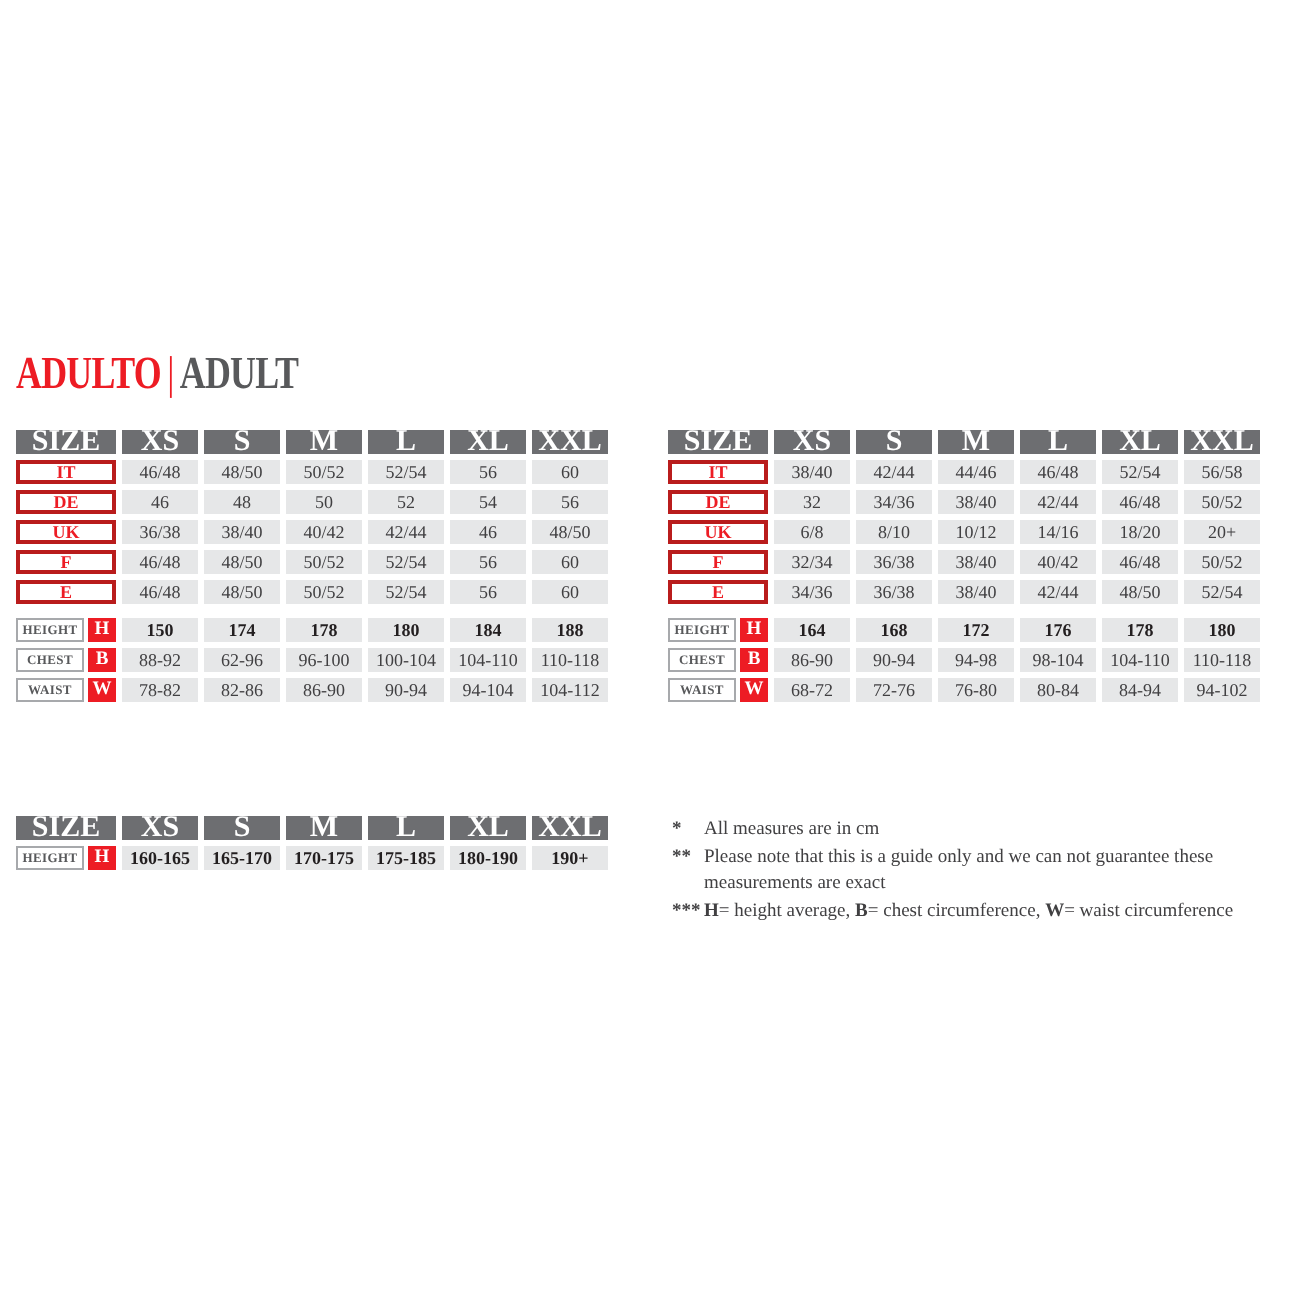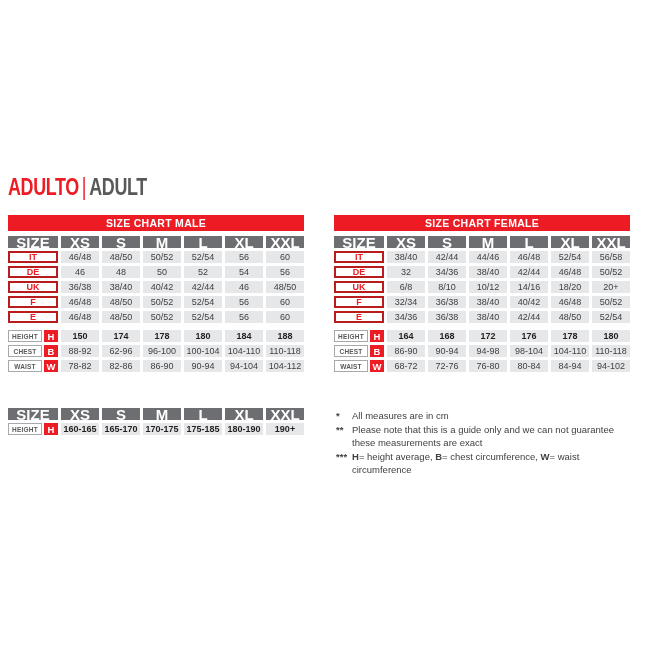--- a/index.html
+++ b/index.html
@@ -1,18 +1,18 @@
 <!DOCTYPE html>
 <html><head>
 <meta charset="utf-8">
 <style>
   html,body{margin:0;padding:0;background:#fff;}
   .page{
     position:relative;width:645px;height:645px;background:#ffffff;overflow:hidden;
-    font-family:Liberation Sans, sans-serif;
+    font-family:Liberation Serif, serif;
   }
   
   .title{
     position:absolute;left:8px;top:174px;white-space:nowrap;
     font-weight:bold;font-size:23px;letter-spacing:-0.5px;
     transform:scaleX(.78);transform-origin:0 0;
   }
   .t-red{color:#ed1c24;}
   .t-sep{color:#ed1c24;font-weight:normal;margin:0 4px;}
   .t-en{color:#58595b;}
@@ -66,21 +66,20 @@
 </style>
 </head>
 <body>
 
 <div class="page">
   <div class="title">
     <span class="t-red">ADULTO</span><span class="t-sep">|</span><span class="t-en">ADULT</span>
   </div>
 
   <div class="tbl" style="left:8px;top:215px">
-      <div class="band" style="background: rgb(237, 28, 36);">SIZE CHART MALE</div>
       <div class="grid">
         <div class="hcell">SIZE</div>
         <div class="hcell">XS</div>
         <div class="hcell">S</div>
         <div class="hcell">M</div>
         <div class="hcell">L</div>
         <div class="hcell">XL</div>
         <div class="hcell">XXL</div>
         <div class="lcell">IT</div>
         <div class="dcell">46/48</div>
@@ -145,21 +144,20 @@
         </div>
         <div class="dcell">78-82</div>
         <div class="dcell">82-86</div>
         <div class="dcell">86-90</div>
         <div class="dcell">90-94</div>
         <div class="dcell">94-104</div>
         <div class="dcell">104-112</div>
       </div>
     </div>
   <div class="tbl" style="left:334px;top:215px">
-      <div class="band" style="background: rgb(237, 28, 36);">SIZE CHART FEMALE</div>
       <div class="grid">
         <div class="hcell">SIZE</div>
         <div class="hcell">XS</div>
         <div class="hcell">S</div>
         <div class="hcell">M</div>
         <div class="hcell">L</div>
         <div class="hcell">XL</div>
         <div class="hcell">XXL</div>
         <div class="lcell">IT</div>
         <div class="dcell">38/40</div>

